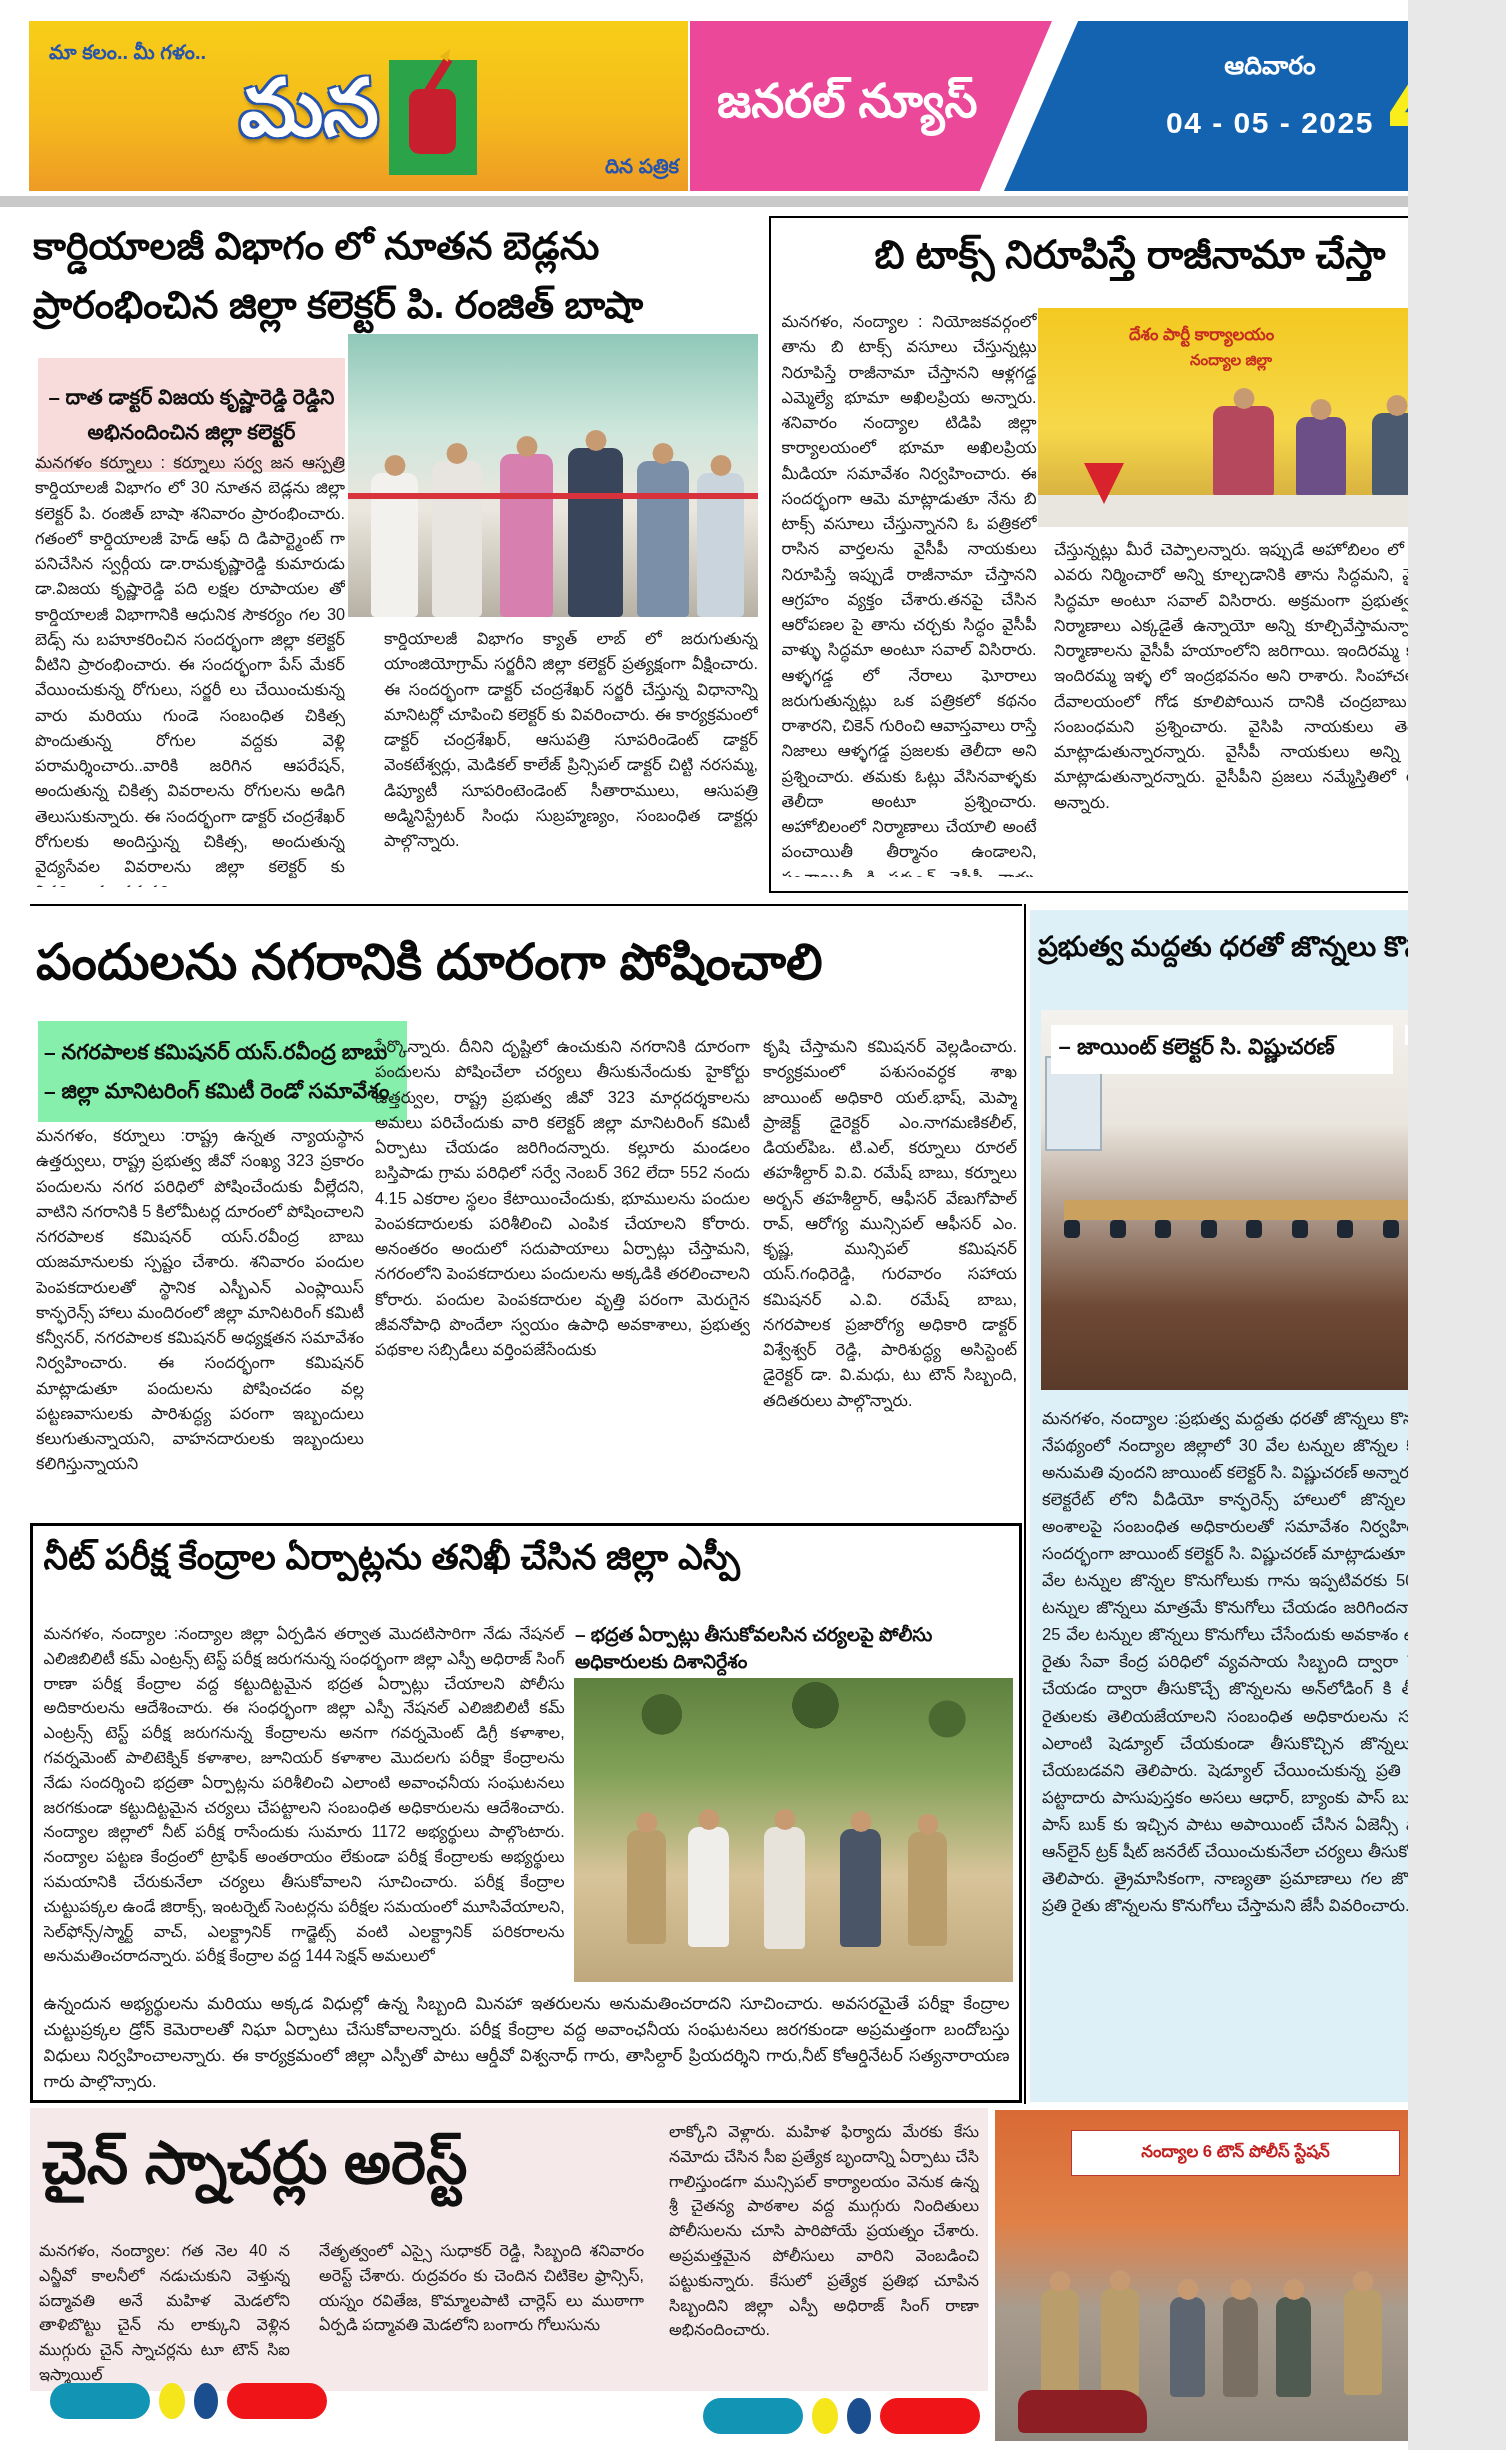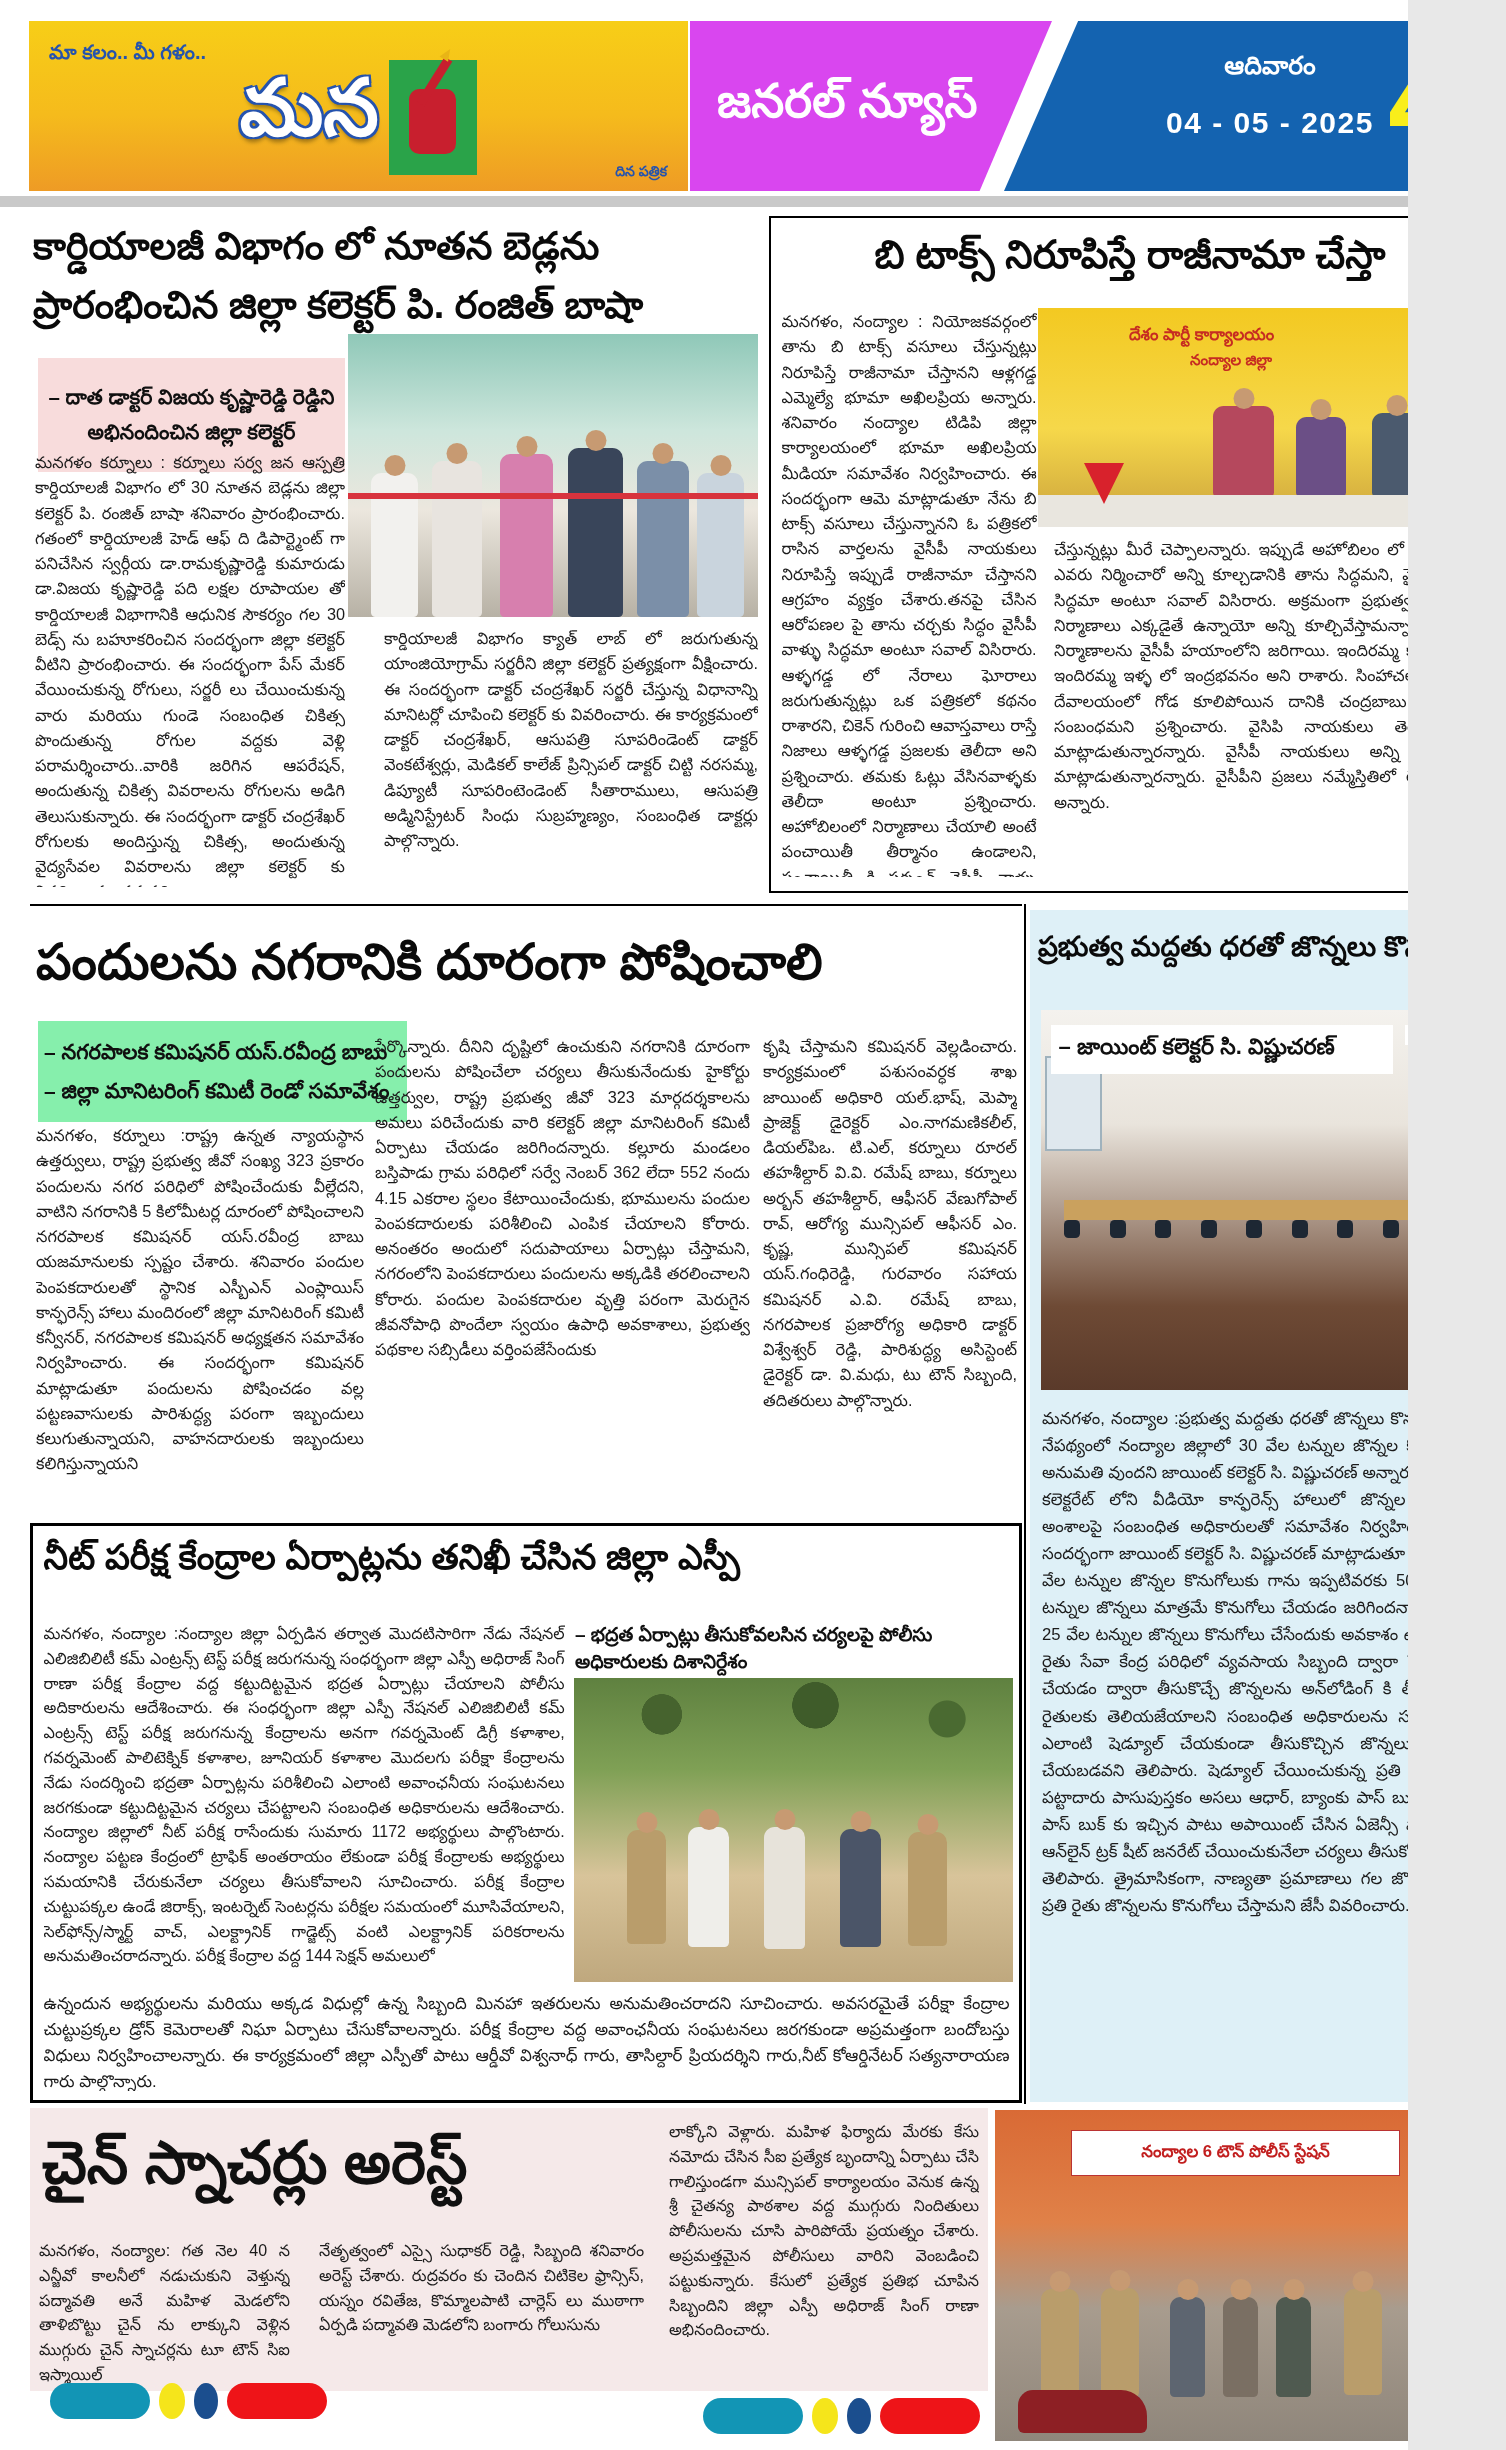--- a/index.html
+++ b/index.html
@@ -13,22 +13,22 @@
      background:linear-gradient(180deg,#f7ce17 0%,#f5bb1c 55%,#ee9b25 100%);}
   .tagline{left:20px;top:20px;color:#2553ae;font-weight:700;font-size:20px;}
   .mast-title{left:0;top:39px;width:100%;display:flex;align-items:center;justify-content:center;gap:10.6px;
      font-size:79px;font-weight:700;color:#fff;
      text-shadow:-2.3px -2.3px 0 #2553ae,2.3px -2.3px 0 #2553ae,-2.3px 2.3px 0 #2553ae,2.3px 2.3px 0 #2553ae,0 5.3px 4.6px rgba(0,0,0,.35);}
   .logo-box{position:relative;width:88px;height:115px;background:#2aa349;flex:0 0 auto;}
   .fist{position:absolute;left:20px;top:29px;width:47px;height:65px;background:#c81f2e;border-radius:10.6px;}
   .pencil{position:absolute;left:41px;top:-4.6px;width:9px;height:53px;background:#c81f2e;transform:rotate(32deg);}
   .pencil-tip{position:absolute;left:53px;top:-12px;width:0;height:0;border-left:5.3px solid transparent;
      border-right:5.3px solid transparent;border-bottom:12px solid #e8b516;transform:rotate(32deg);}
-  .edition{right:21px;bottom:7.6px;color:#2553ae;font-weight:700;font-size:14px;}
-  .banner-orange{left:690px;top:21px;width:362px;height:170px;background:#d946ef;
+  .edition{right:9px;bottom:7.6px;color:#2553ae;font-weight:700;font-size:20px;}
+  .banner-orange{left:690px;top:21px;width:362px;height:170px;background:#ec4899;
      clip-path:polygon(0 0,100% 0,80% 100%,0 100%);display:flex;align-items:center;}
   .banner-orange span{margin-left:27px;color:#fff;font-weight:700;font-size:47px;white-space:nowrap;}
   .banner-blue{left:1004px;top:21px;width:494px;height:170px;background:#1463b0;
      clip-path:polygon(15% 0,100% 0,100% 100%,0 100%);}
   .day-date{position:absolute;left:152px;top:30px;width:228px;text-align:center;color:#fff;font-weight:700;}
   .day-date .day{font-size:25px;display:block;margin-bottom:20px;}
   .day-date .date{font-size:30px;display:block;letter-spacing:1.5px;}
   .page-num{position:absolute;right:36px;top:1.5px;color:#f9ee1b;font-size:133px;font-weight:700;line-height:1.15;}
   .divider{left:0;top:196px;width:1507px;height:10.6px;background:#c9c9c9;}
   

